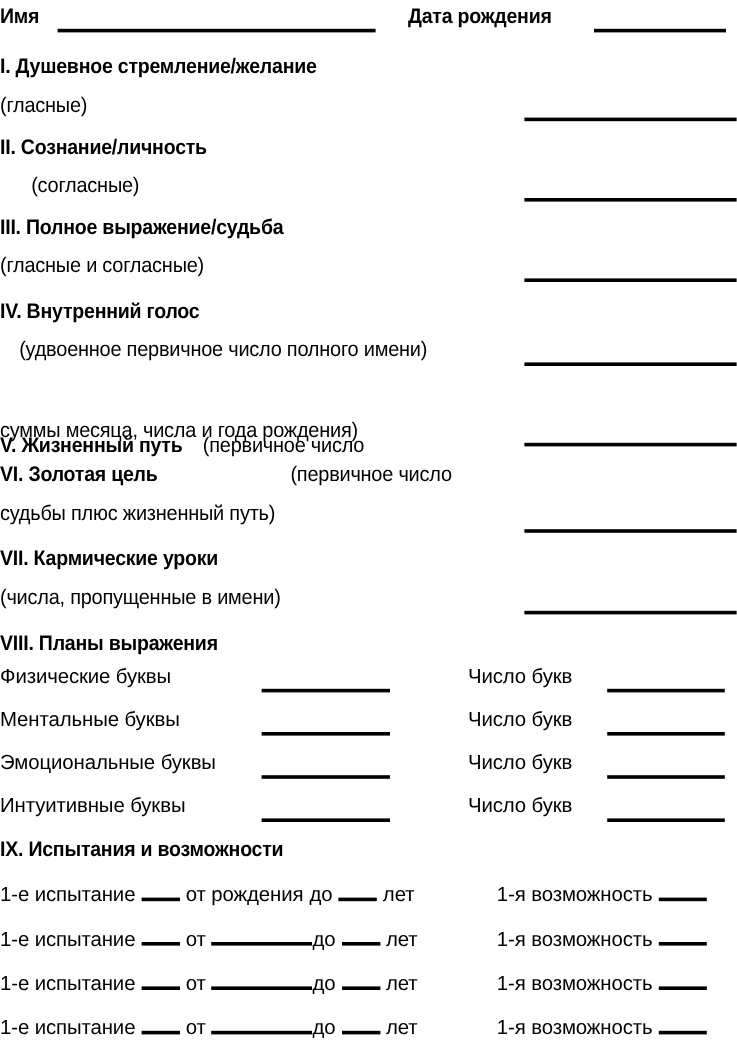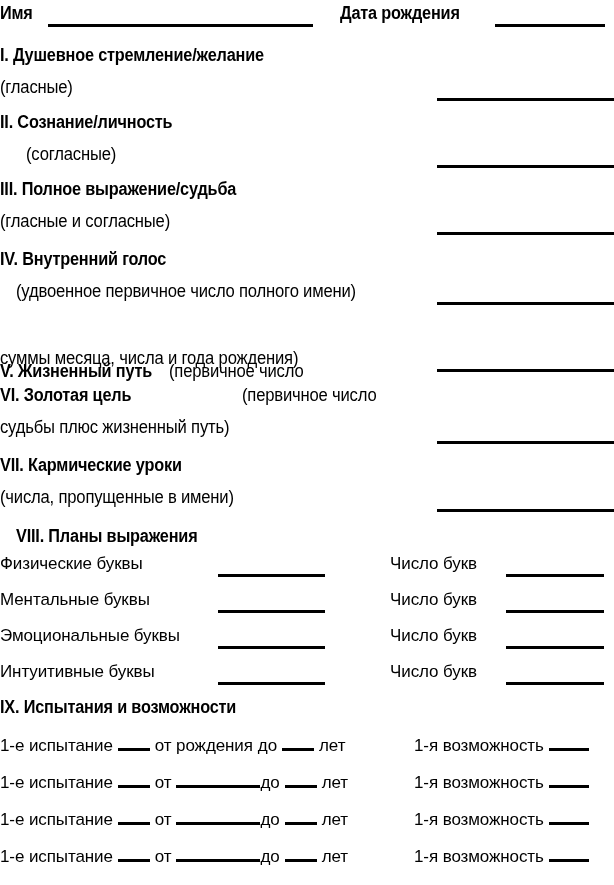--- a/index.html
+++ b/index.html
@@ -209,21 +209,21 @@
   <div class="ans" style="top:441px;"></div>
 
   <div class="row" style="top:455px;">
     <span class="hd">VII. Кармические уроки</span>
   </div>
   <div class="row" style="top:487px;">
     <span class="rg">(числа, пропущенные в имени)</span>
   </div>
   <div class="ans" style="top:509px;"></div>
 
-  <div class="row" style="top:526px;margin-left:16px;">
+  <div class="row" style="top:526px;">
     <span class="hd">VIII. Планы выражения</span>
   </div>
 
   <div class="plan-row" style="top:554px;padding-left:28px;">
     <span class="plan-label rg-n">Физические буквы</span>
     <span class="plan-blank1"></span>
     <span class="plan-count rg-n">Число букв</span>
     <span class="plan-blank2"></span>
   </div>
 

